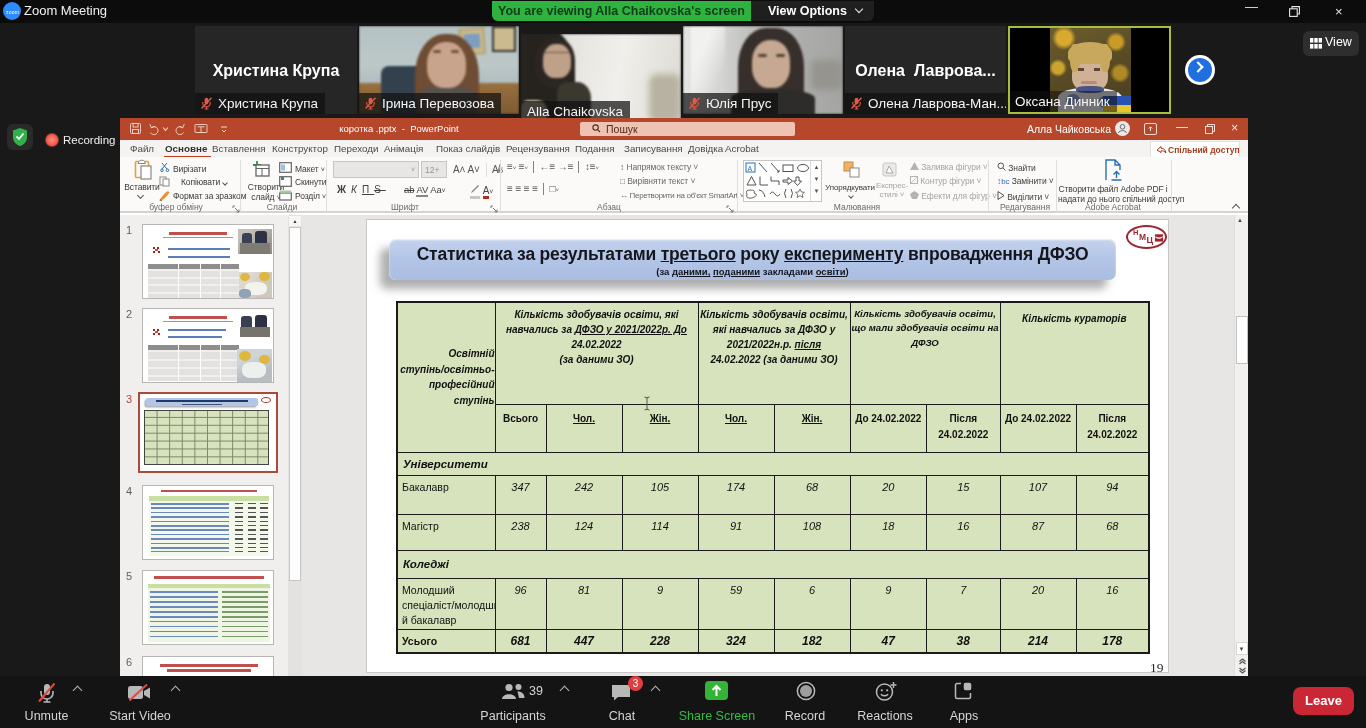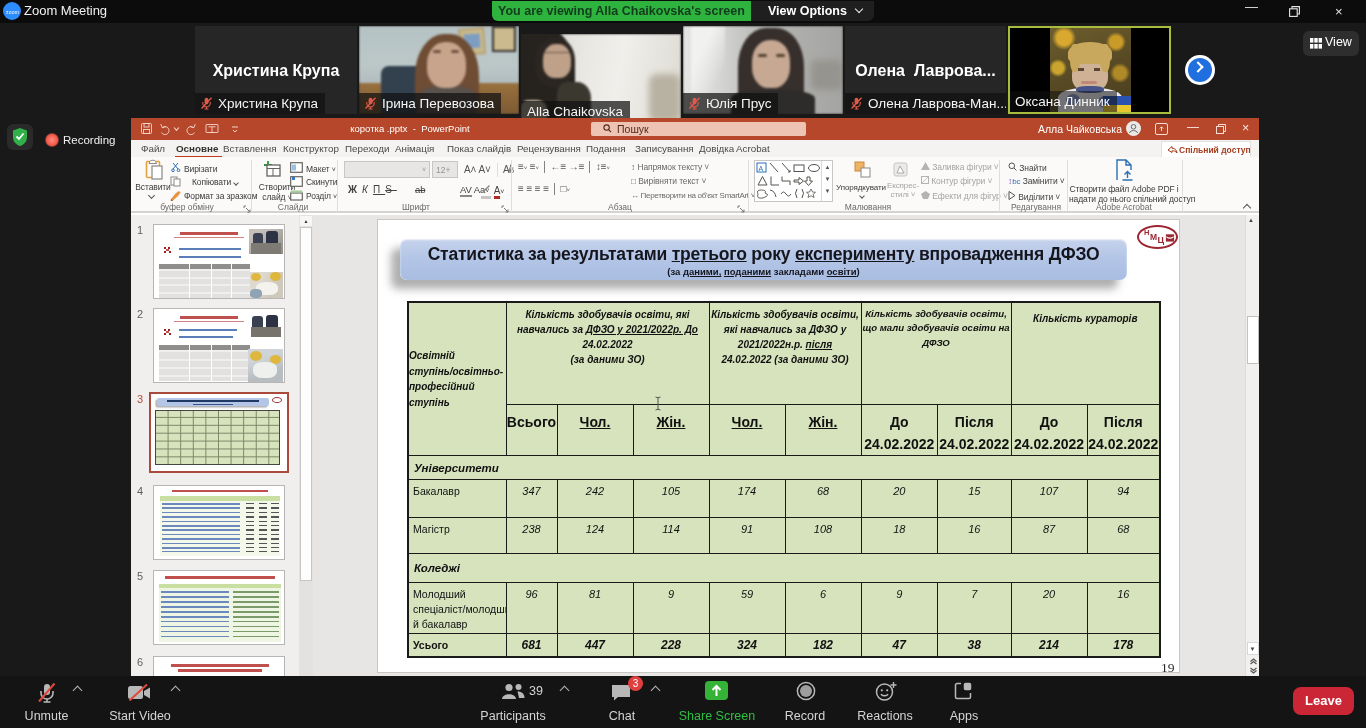--- a/index.html
+++ b/index.html
@@ -30,21 +30,21 @@
 
   
   #viewbtn { left:1303px; top:8px; width:56px; height:25px; background:#2e2e2e; border-radius:6px; color:#fff; }
   #viewbtn .t { position:absolute; left:22px; top:4px; font-size:12.5px; }
   
   #nextbtn { left:1185px; top:32px; width:30px; height:30px; background:#fff; border-radius:50%; }
   #nextbtn .b { position:absolute; left:3px; top:3px; width:24px; height:24px; background:#1f6fe0; border-radius:50%; }
   #nextbtn .a { position:absolute; left:9px; top:8px; width:8px; height:8px; border-right:2.5px solid #fff; border-top:2.5px solid #fff; transform:rotate(45deg); }
 
   
-  #ppwin { left:131px; top:118px; width:1128px; height:558px; background:#fff; overflow:hidden; }
+  #ppwin { left:120px; top:118px; width:1128px; height:558px; background:#fff; overflow:hidden; }
   #pptitle { left:0; top:0; width:1128px; height:22px; background:#b7472a; }
   #pptitle .qat { position:absolute; top:4px; color:#fde8e2; font-size:12px; }
   #pptitle .doc { position:absolute; text-align:center; top:5px; color:#fff; font-size:9.5px; }
   #ppsearch { position:absolute; left:460px; top:3.5px; width:215px; height:14px; background:#efc3b3; border-radius:2px; color:#54281c; font-size:10.5px; }
   #ppuser { position:absolute; right:180px; top:4.5px; color:#fff; font-size:10.5px; }
   
   #pptabs { left:0; top:22px; width:1128px; height:17px; background:#f5f3f2; color:#4a4946; font-size:9.8px; }
   #pptabs span { position:absolute; top:3px; }
   #ppshare { position:absolute; right:8px; top:1px; width:90px; height:16.5px; background:#fff; border:1px solid #e3e1e0; color:#a33c1d; font-weight:bold; font-size:8.5px; }
   
@@ -72,22 +72,22 @@
             box-shadow:-9px 9px 8px rgba(110,110,110,0.55), inset 0 1px 2px rgba(255,255,255,0.8);
             color:#15151d; text-align:center; }
   #bline1 { margin-top:5px; font-size:17.5px; font-weight:bold; letter-spacing:-0.2px; }
   #bline2 { font-size:9.5px; font-weight:bold; margin-top:1px; }
   .ul { text-decoration:underline; }
   #nmclogo { position:absolute; left:759px; top:5px; width:41px; height:24px; border:2.5px solid #9c2631; border-radius:50%; color:#9c2631; font-weight:bold; }
   #gtable { position:absolute; left:29px; top:81px; width:754px; border-collapse:collapse; table-layout:fixed; color:#111; }
   #gtable td { border:1px solid #1a1a1a; background:#d7e3bd; overflow:hidden; }
   #gtable { border:2px solid #1a1a1a; }
   .gh { font-size:10px; font-weight:bold; font-style:italic; text-align:center; vertical-align:top; padding-top:4px; line-height:1.5; }
-  .c1h { font-size:10px; font-weight:bold; font-style:italic; text-align:left; vertical-align:middle; line-height:1.55;margin-top:24px; }
-  .h2 td { font-size:14px; font-weight:bold; text-align:center; vertical-align:top; padding-top:6px; line-height:1.6; }
+  .c1h { font-size:10px; font-weight:bold; font-style:italic; text-align:right; vertical-align:middle; line-height:1.55;margin-top:24px; }
+  .h2 td { font-size:10px; font-weight:bold; text-align:center; vertical-align:top; padding-top:6px; line-height:1.6; }
   .sect td { font-size:11.5px; font-weight:bold; font-style:italic; text-align:left; padding-left:5px; }
   .brow td { font-size:11px; font-style:italic; text-align:center; vertical-align:top; padding-top:5px; }
   .brow td.lbl, .trow td.lbl { font-size:10.5px; font-style:normal; text-align:left; padding-left:4px; vertical-align:top; padding-top:4px; line-height:1.45; white-space:nowrap; }
   .trow td { font-size:12px; font-weight:bold; font-style:italic; text-align:center; vertical-align:middle; }
 
   
   #btoolbar { left:0; top:676px; width:1366px; height:52px; background:#141414; }
   .blabel { position:absolute; top:33px; font-size:12.5px; color:#d5d5d5; text-align:center; }
   .bchev { position:absolute; width:7px; height:7px; border-right:1.6px solid #b5b5b5; border-bottom:1.6px solid #b5b5b5; transform:rotate(-135deg); }
   #leavebtn { position:absolute; left:1293px; top:11px; width:61px; height:28px; background:#ca2635; border-radius:8px; color:#fff; font-weight:bold; font-size:13px; text-align:center; line-height:28px; }
@@ -352,21 +352,21 @@
       <div class="gsep" style="left:206px;"></div>
 
       <div class="abs" style="left:213px; top:4px; width:86px; height:17px; background:#e8e6e4; border:1px solid #c8c6c4;">
           <span style="position:absolute; right:3px; top:4px; font-size:7px; color:#979593;">˅</span>
         </div>
       <div class="abs" style="left:301px; top:4px; width:26px; height:17px; background:#e8e6e4; border:1px solid #c8c6c4; font-size:8.5px; color:#979593; padding:3px 0 0 3px;">12+</div>
       <div class="ritem" style="left:333px; top:7px; font-size:10px; color:#55534f;">A˄ A˅</div>
       <div class="gsep" style="left:366px; top:6px; height:14px;"></div>
       <div class="ritem" style="left:372px; top:7px; font-size:10px; color:#55534f;">А̸<span style="font-size:8px;">б</span></div>
       <div class="ritem" style="left:217px; top:27px; font-size:10px; color:#454340; letter-spacing:5px;"><b>Ж</b><i>К</i><u>П</u><s>S</s></div>
-      <div class="ritem" style="left:284px; top:27px; font-size:9.5px; color:#454340;"><s>ab</s> <span style="border-bottom:2px solid #888;margin-left:32px;">AV</span> Aa<span style="font-size:7px;">˅</span></div>
+      <div class="ritem" style="left:284px; top:27px; font-size:9.5px; color:#454340;"><s>ab</s> <span style="border-bottom:2px solid #888;">AV</span> Aa<span style="font-size:7px;">˅</span></div>
       <div class="ritem" style="left:350px; top:27px; font-size:10px; color:#454340;"><span style="border-bottom:3px solid #c8c6c4; display:inline-block;"><svg width="10" height="10" viewBox="0 0 10 10">
               <path d="M1 9 L3 8 L9 2 L8 1 L2 7 Z" fill="#8a8886"></path>
             </svg></span> <span style="border-bottom:3px solid #b02b20;">А</span><span style="font-size:7px;">˅</span></div>
       <div class="glabel" style="left:253px; width:64px;">Шрифт</div>
       <div class="rundl" style="left:370px; top:47px;"><svg width="8" height="8" viewBox="0 0 8 8" fill="none" stroke="#7a7876" stroke-width="1">
             <path d="M1 1 V3 M1 1 H3 M3 3 L7 7 M7 4.5 V7 H4.5"></path>
           </svg></div>
       <div class="gsep" style="left:380px;"></div>
 
       <div class="ritem" style="left:387px; top:4px; font-size:10px; color:#55534f;">≡<span style="font-size:6px;">˅</span> ≡<span style="font-size:6px;">˅</span> │ ←≡ →≡ │ ↕≡<span style="font-size:6px;">˅</span></div>

